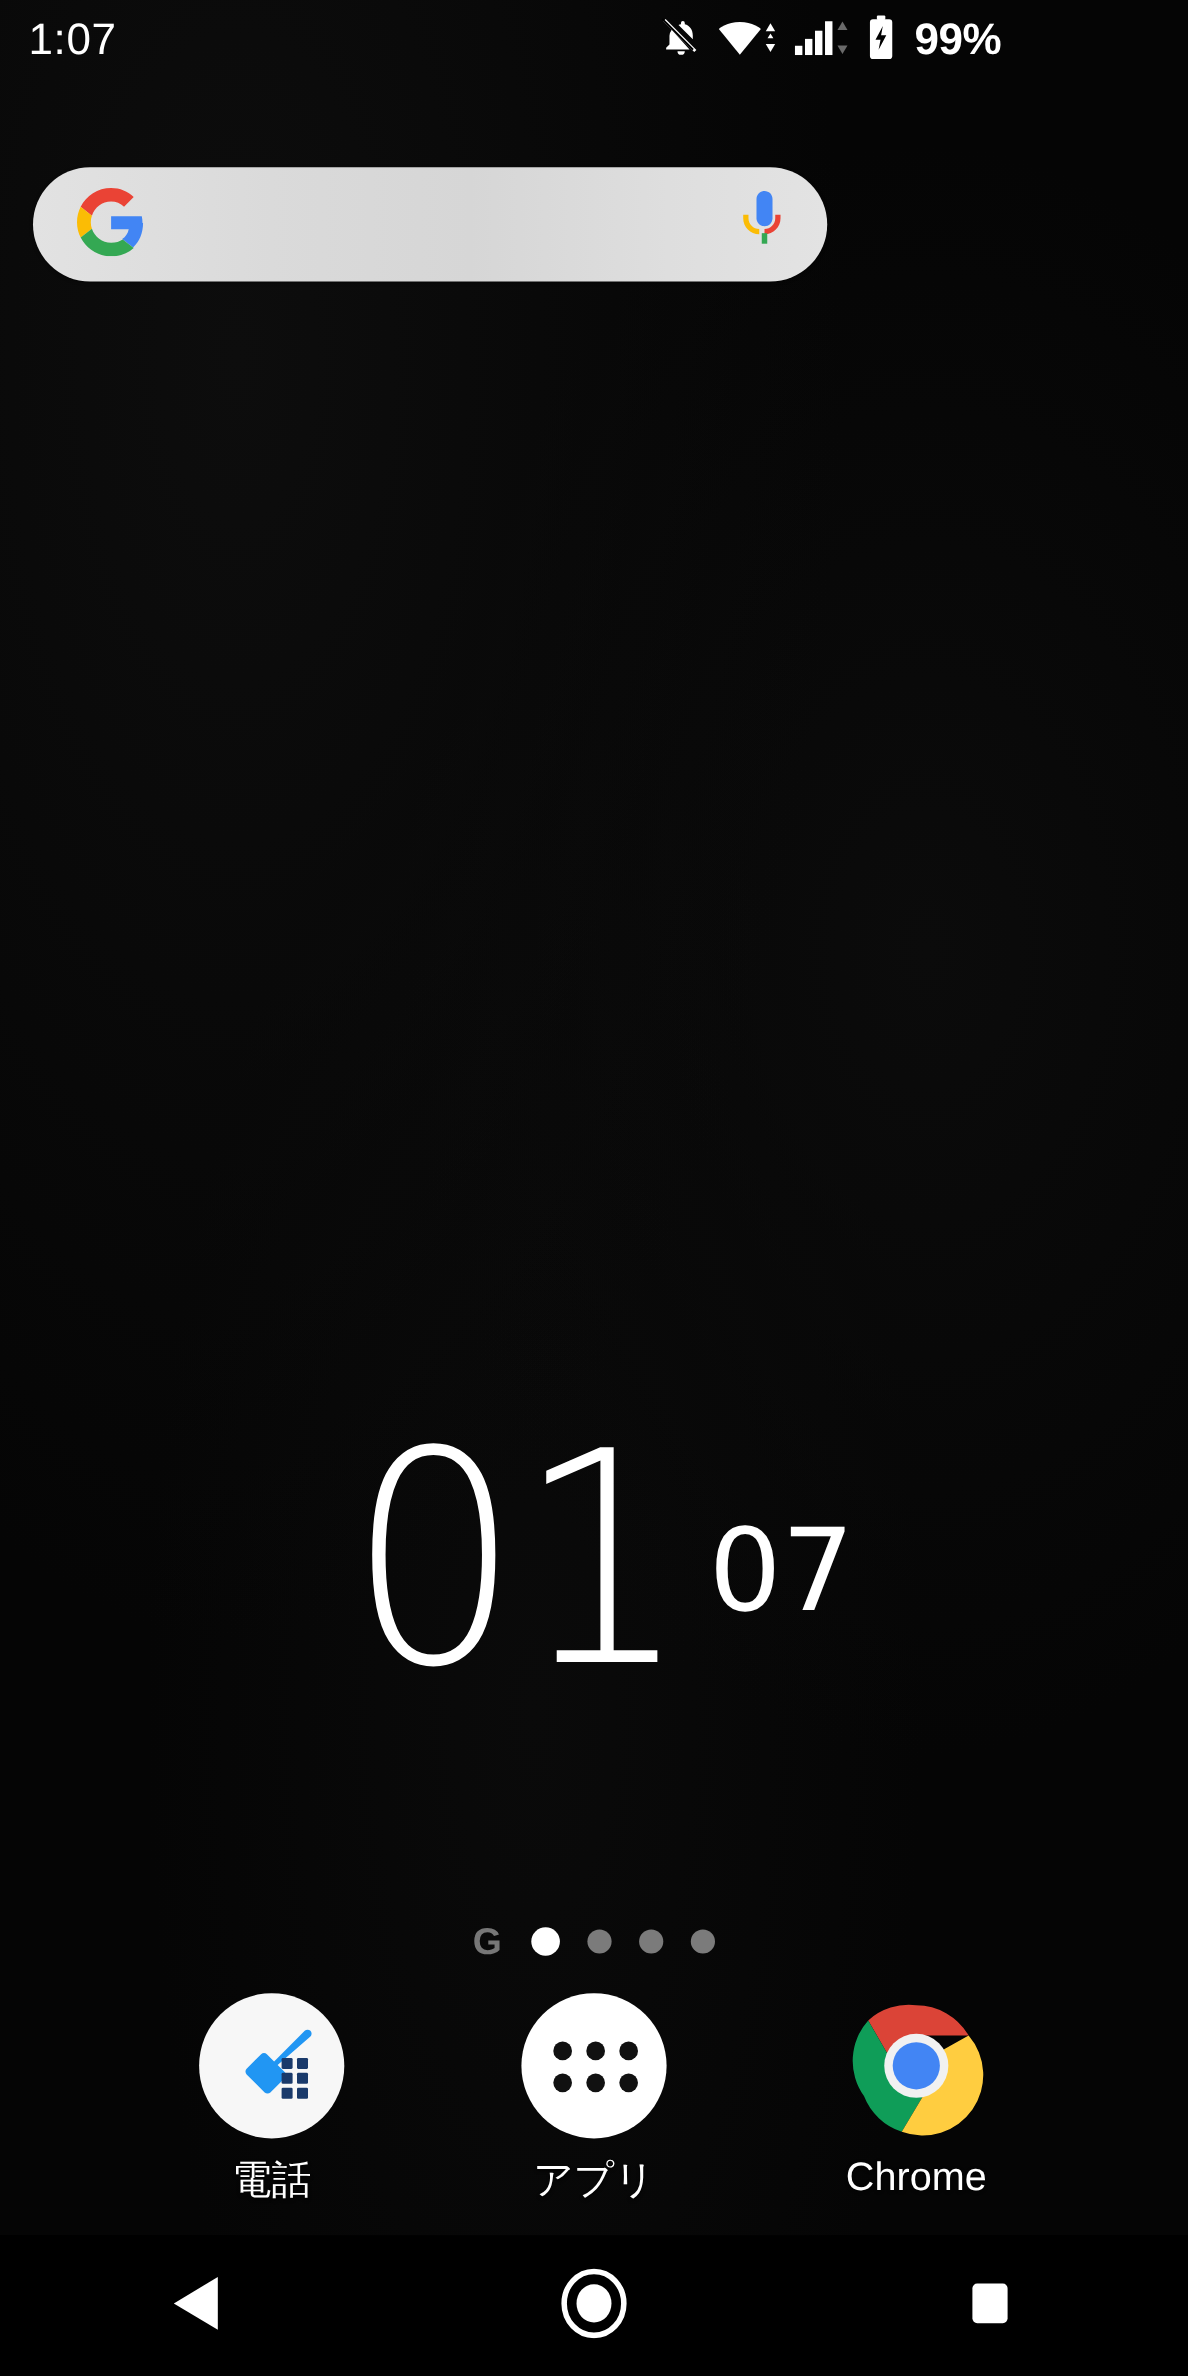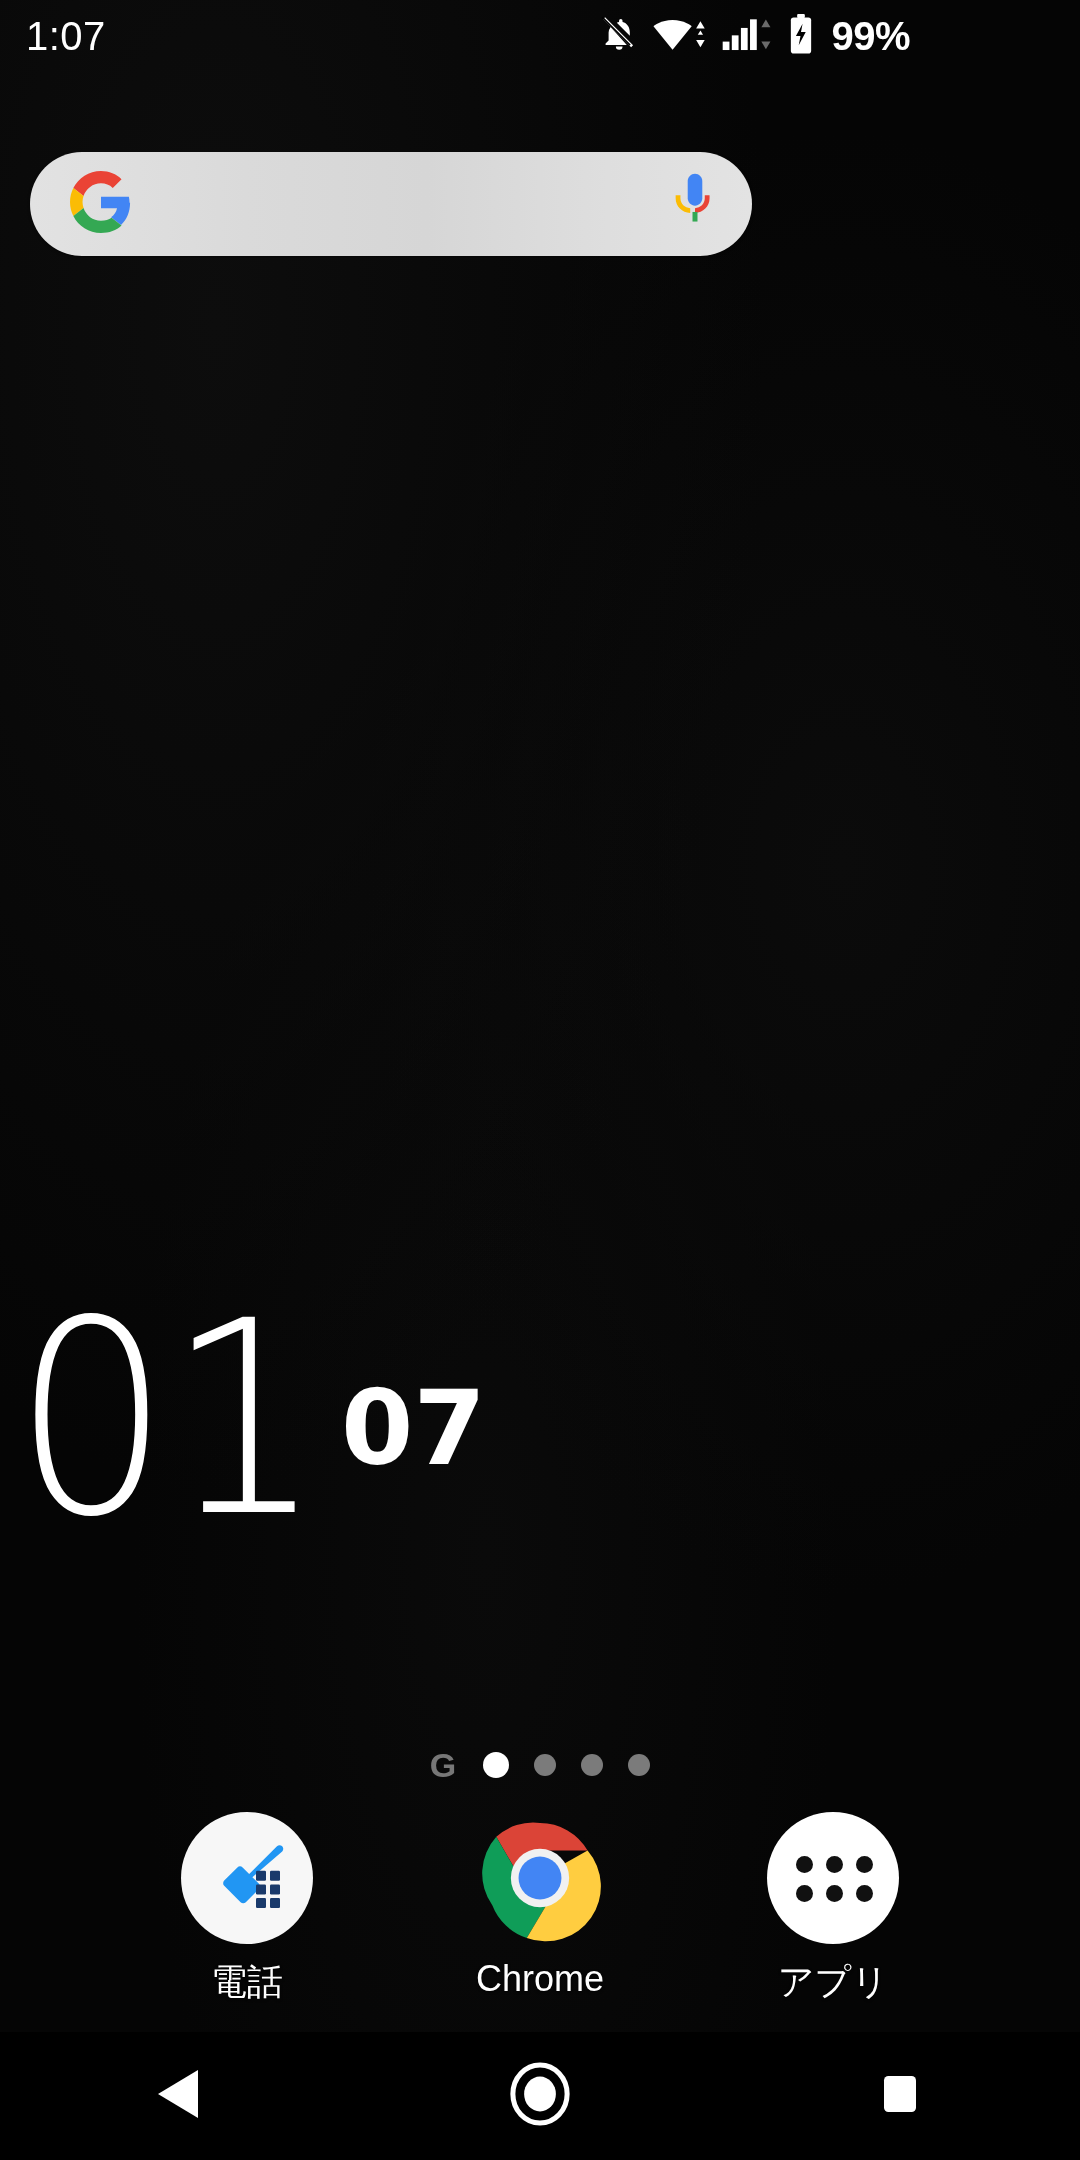--- a/index.html
+++ b/index.html
@@ -59,37 +59,37 @@
 
   
   #clock-widget {
     position:absolute;
     left:0; top:1310px;
     width:1080px;
     text-align:center;
     color:#fff;
   }
   #clock-row {
-    display:flex; align-items:flex-start; 
+    display:flex; align-items:flex-start; justify-content:center;
     line-height:1;
   }
   #clock-hour {
     font-family:"DejaVu Sans", sans-serif;
     font-size:268px;
     font-weight:100;
     letter-spacing:-4px;
     line-height:0.82;
     color:#fff;
     transform:scaleX(0.92);
     transform-origin:center top;
   }
   #clock-minute {
     font-family:"DejaVu Sans", sans-serif;
     font-size:104px;
-    font-weight:700;
+    font-weight:400;
     line-height:1;
     color:#fff;
     margin-top:66px;
     margin-left:8px;
     letter-spacing:0px;
   }
   #clock-date {
     margin-top:16px;
     font-size:47px;
     font-weight:400;
@@ -269,45 +269,45 @@
           <rect fill="#1A3A6B" x="28.5" y="27.2" width="5" height="5" rx="0.6"></rect>
           <rect fill="#1A3A6B" x="35.5" y="27.2" width="5" height="5" rx="0.6"></rect>
           <rect fill="#1A3A6B" x="28.5" y="34" width="5" height="5" rx="0.6"></rect>
           <rect fill="#1A3A6B" x="35.5" y="34" width="5" height="5" rx="0.6"></rect>
         </svg>
       </div>
       <div class="dock-label">電話</div>
     </div>
 
     <div class="dock-item">
+      <div class="dock-icon" id="icon-apps">
+        <span id="apps-dots">
+          <i></i>
+            <i></i>
+            <i></i>
+            <i></i>
+            <i></i>
+            <i></i>
+        </span>
+      </div>
+      <div class="dock-label">アプリ</div>
+    </div>
+
+    <div class="dock-item">
       <div class="dock-icon" id="icon-chrome">
         <svg width="132" height="132" viewBox="0 0 48 48">
           <path fill="#DB4437" d="M24 4a20 20 0 0 1 17.3 10H24a10 10 0 0 0-9.3 6.4L8.1 9A20 20 0 0 1 24 4z"></path>
           <path fill="#0F9D58" d="M6.7 34A20 20 0 0 1 8.1 9l8.6 14.9A10 10 0 0 0 24 34a9.9 9.9 0 0 0 2.4-.3l-7.2 12.1A20 20 0 0 1 6.7 34z"></path>
           <path fill="#FFCD40" d="M41.3 14a20 20 0 0 1-22.1 31.8l7.2-12.1A10 10 0 0 0 34 24a9.9 9.9 0 0 0-1.4-5.1z"></path>
           <circle fill="#F1F1F1" cx="24" cy="24" r="10.6"></circle>
           <circle fill="#4285F4" cx="24" cy="24" r="7.8"></circle>
         </svg>
       </div>
       <div class="dock-label">Chrome</div>
     </div>
-
-    <div class="dock-item">
-      <div class="dock-icon" id="icon-apps">
-        <span id="apps-dots">
-          <i></i>
-            <i></i>
-            <i></i>
-            <i></i>
-            <i></i>
-            <i></i>
-        </span>
-      </div>
-      <div class="dock-label">アプリ</div>
-    </div>
   </div>
 
   <div id="nav-bar">
 
     <div class="nav-btn">
       <span>
         <svg width="52" height="56" viewBox="0 0 26 28">
           <path fill="#fff" d="M22 2 2 14l20 12z"></path>
         </svg>
       </span>

